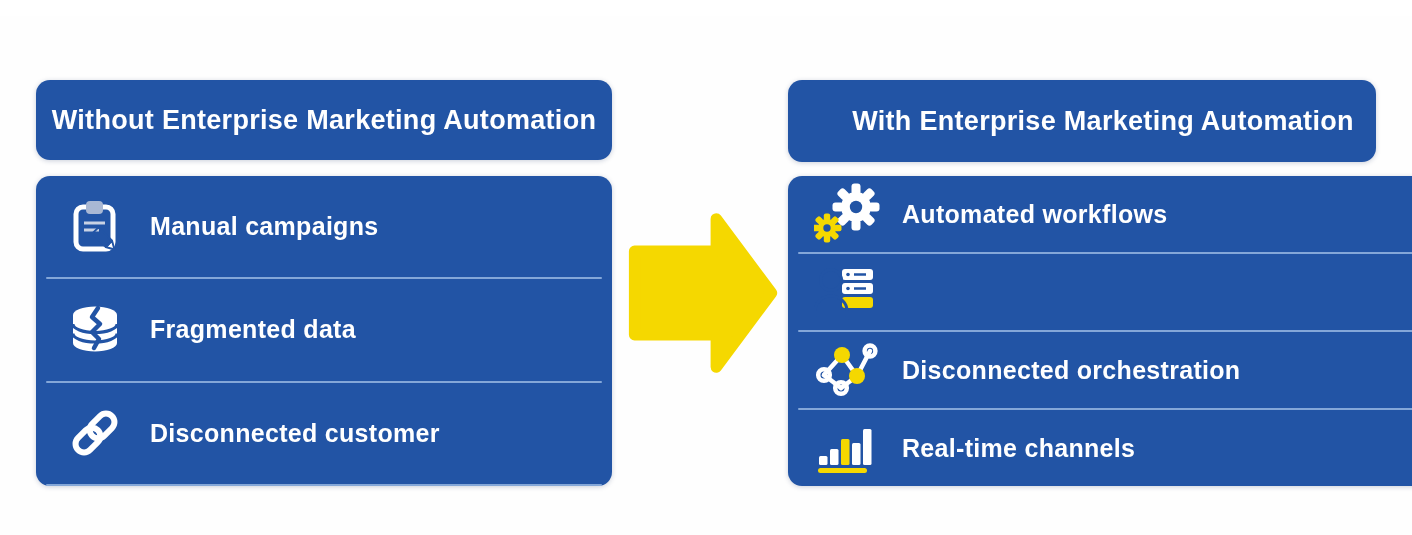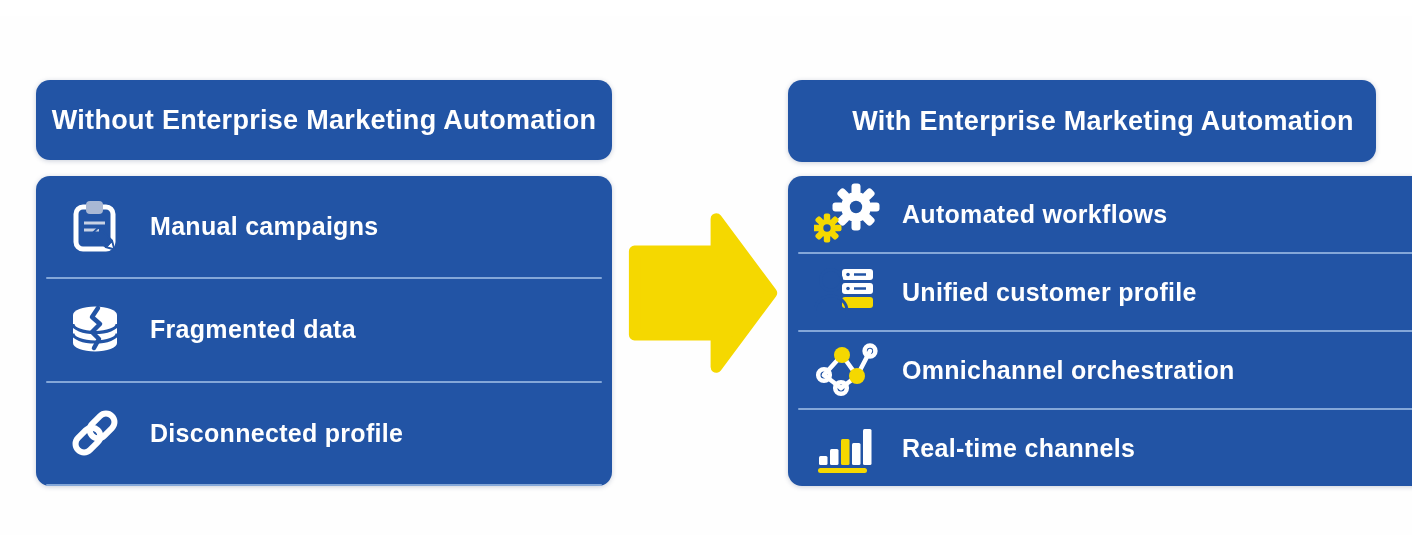--- a/index.html
+++ b/index.html
@@ -92,21 +92,21 @@
 
     <div class="row">
       <span class="icon">
         <svg width="60" height="60" viewBox="0 0 60 60">
           <g transform="rotate(-45 30 30)">
             <rect class="s-white" x="6" y="21.5" width="28" height="17" rx="8.5" stroke-width="6"></rect>
             <rect class="s-white" x="26" y="21.5" width="28" height="17" rx="8.5" stroke-width="6"></rect>
           </g>
         </svg>
       </span>
-      <span class="label">Disconnected profile</span>
+      <span class="label">Disconnected customer</span>
     </div>
     <div class="divider"></div>
 
   </div>
 
   <div class="arrow-wrap">
     <svg width="152" height="170" viewBox="0 0 160 176">
       <path class="f-yellow s-yellow" d="M8,44 H94 V10 L152,88 L94,166 V132 H8 Z" stroke-width="12" stroke-linejoin="round"></path>
     </svg>
   </div>
@@ -157,42 +157,41 @@
           <rect class="f-white" x="28" y="22" width="31" height="11" rx="3"></rect>
           <rect class="f-yellow" x="28" y="36" width="31" height="11" rx="3"></rect>
           <circle class="f-blue" cx="34" cy="13.5" r="1.8"></circle>
           <line class="s-blue" x1="40" y1="13.5" x2="52" y2="13.5" stroke-width="2.5"></line>
           <circle class="f-blue" cx="34" cy="27.5" r="1.8"></circle>
           <line class="s-blue" x1="40" y1="27.5" x2="52" y2="27.5" stroke-width="2.5"></line>
           <circle class="f-white s-blue" cx="17" cy="19" r="10.5" stroke-width="3"></circle>
           <path class="f-white s-blue" d="M1,57 v-7 a16,15 0 0 1 32,0 v7 Z" stroke-width="3"></path>
         </svg>
       </span>
-      <span class="label">Unified customer profile</span>
     </div>
     <div class="divider"></div>
 
     <div class="row">
       <span class="icon">
         <svg width="66" height="62" viewBox="0 0 66 62">
           <g class="s-white" stroke-width="4.5" stroke-linecap="round">
             <line x1="10" y1="36" x2="28" y2="16"></line>
             <line x1="28" y1="16" x2="43" y2="37"></line>
             <line x1="43" y1="37" x2="27" y2="49"></line>
             <line x1="27" y1="49" x2="10" y2="36"></line>
             <line x1="43" y1="37" x2="56" y2="12"></line>
           </g>
           <circle class="f-blue s-white" cx="10" cy="36" r="5.8" stroke-width="4.5"></circle>
           <circle class="f-blue s-white" cx="27" cy="49" r="5.8" stroke-width="4.5"></circle>
           <circle class="f-blue s-white" cx="56" cy="12" r="5.4" stroke-width="4.5"></circle>
           <circle class="f-yellow" cx="28" cy="16" r="8"></circle>
           <circle class="f-yellow" cx="43" cy="37" r="8"></circle>
         </svg>
       </span>
-      <span class="label">Omnichannel orchestration</span>
+      <span class="label">Disconnected orchestration</span>
     </div>
     <div class="divider"></div>
 
     <div class="row">
       <span class="icon">
         <svg width="66" height="62" viewBox="0 0 66 62">
           <rect class="f-white" x="5" y="39" width="8.5" height="9" rx="1.5"></rect>
           <rect class="f-white" x="16" y="32" width="8.5" height="16" rx="1.5"></rect>
           <rect class="f-yellow" x="27" y="22" width="8.5" height="26" rx="1.5"></rect>
           <rect class="f-white" x="38" y="26" width="8.5" height="22" rx="1.5"></rect>

